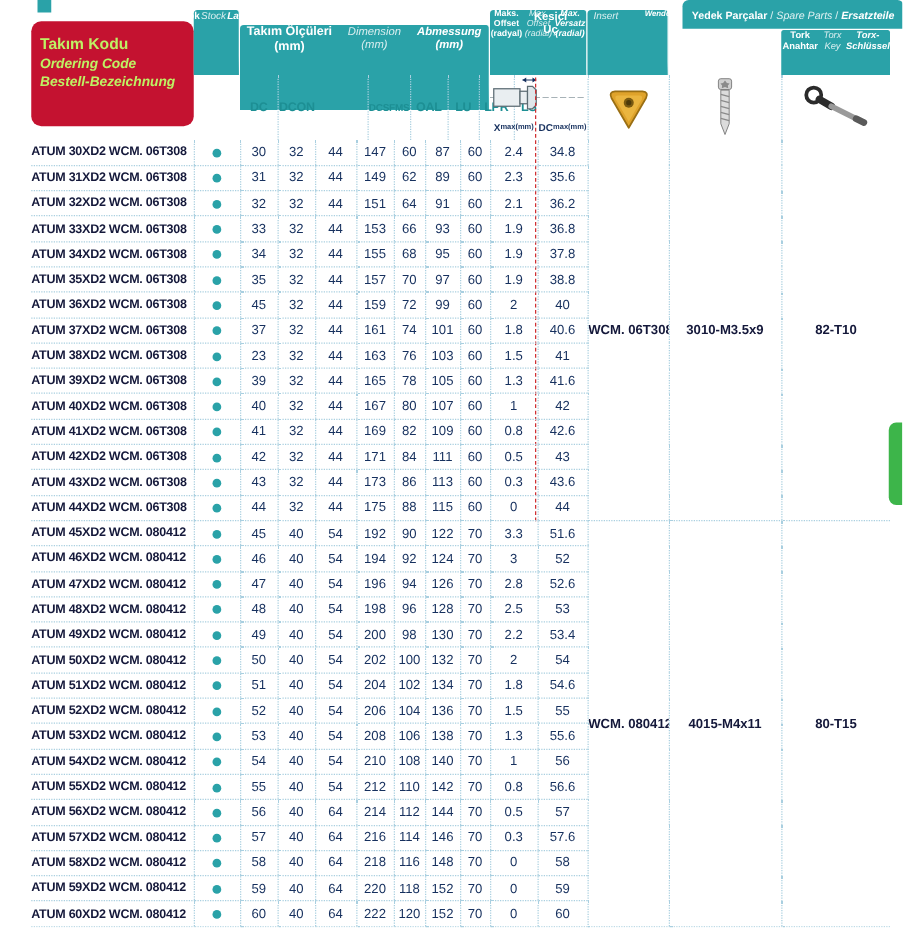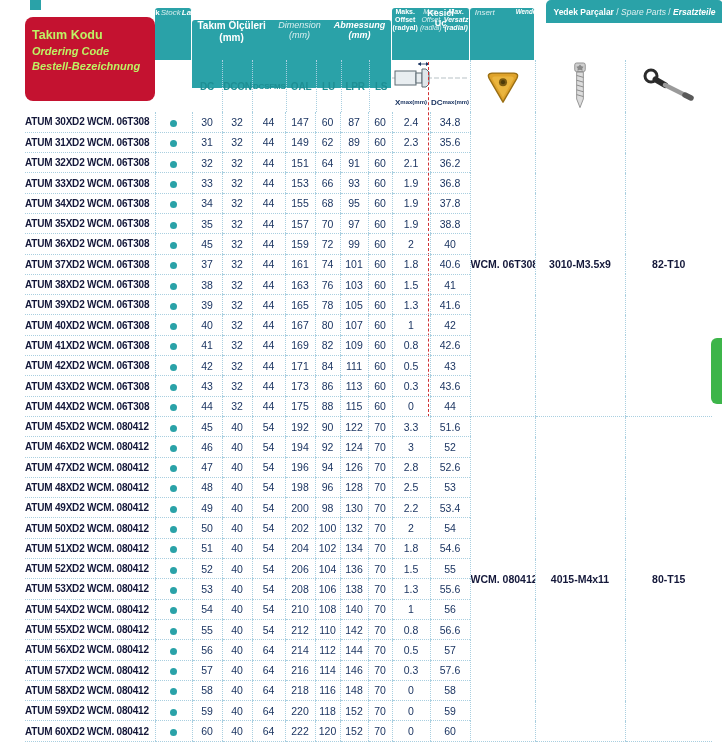--- a/index.html
+++ b/index.html
@@ -116,25 +116,30 @@
 
   <div class="bar" style="left:470px;top:8px;width:65px;height:52px;font-size:8px;gap:21px;">
     <div class="l1" style="font-size:9px;">Kesici Uç</div>
     <div class="l2">Insert</div>
     <div class="l3" style="font-size:6.3px;">Wendeschneidplatte</div>
   </div>
 
   <div class="spare-strip"><span class="p1">Yedek Parçalar</span><span class="psep"> / </span><span class="p2">Spare Parts</span><span class="psep"> / </span><span class="p3">Ersatzteile</span></div>
 
 
+  <div class="bar" style="left:625px;top:24px;width:87px;height:36px;font-size:7.5px;border-radius:2px 2px 0 0;border-right:none;">
+    <div class="l1">Tork Anahtar</div>
+    <div class="l2">Torx Key</div>
+    <div class="l3">Torx-Schlüssel</div>
+  </div>
 
   <div class="dimlabels">
     <span style="flex:0 0 30px;">DC</span>
     <span style="flex:0 0 30px;">DCON</span>
-    <span style="flex:0 0 33px;font-size:8px;">DCSFMS</span>
+    <span style="flex:0 0 33px;font-size:8px;margin-left:42px;">DCSFMS</span>
     <span style="flex:0 0 30px;">OAL</span>
     <span style="flex:0 0 25px;">LU</span>
     <span style="flex:0 0 28px;">LPR</span>
     <span style="flex:0 0 24px;">LS</span>
   </div>
 
   <div class="icon-slot" style="left:392px;top:58px;width:78px;height:34px;">
     <svg width="78" height="34" viewBox="0 0 78 34">
       <line x1="0" y1="20" x2="76" y2="20" stroke="#9aa7ad" stroke-width="0.7" stroke-dasharray="5 2"></line>
       <rect x="3" y="13" width="21" height="14" fill="#e9eef1" stroke="#5c6b73" stroke-width="1"></rect>
@@ -318,21 +323,21 @@
           <td class="num">161</td>
           <td class="num">74</td>
           <td class="num">101</td>
           <td class="num">60</td>
           <td class="num">1.8</td>
           <td class="num">40.6</td>
         </tr>
         <tr>
           <td class="code">ATUM 38XD2 WCM. 06T308</td>
           <td class="dot"><span class="stockdot"></span></td>
-          <td class="num">38</td>
+          <td class="num">23</td>
           <td class="num">32</td>
           <td class="num">44</td>
           <td class="num">163</td>
           <td class="num">76</td>
           <td class="num">103</td>
           <td class="num">60</td>
           <td class="num">1.5</td>
           <td class="num">41</td>
         </tr>
         <tr>

